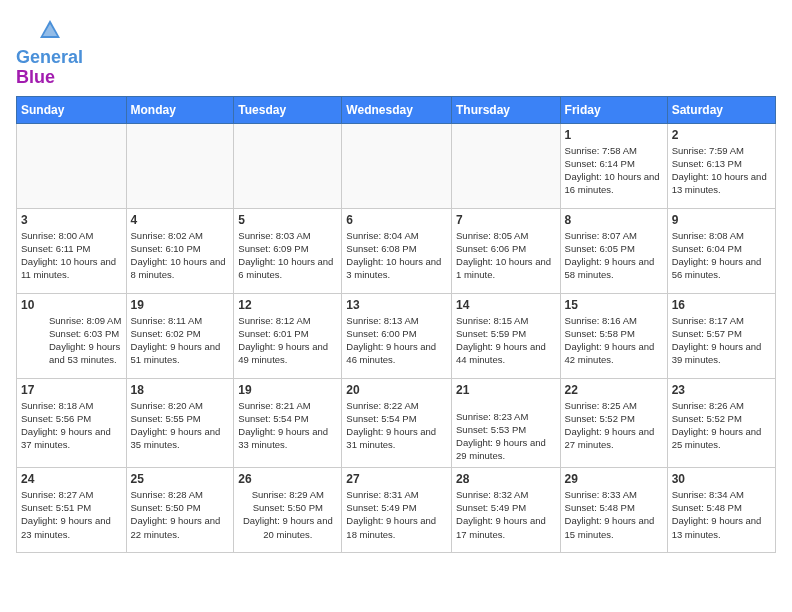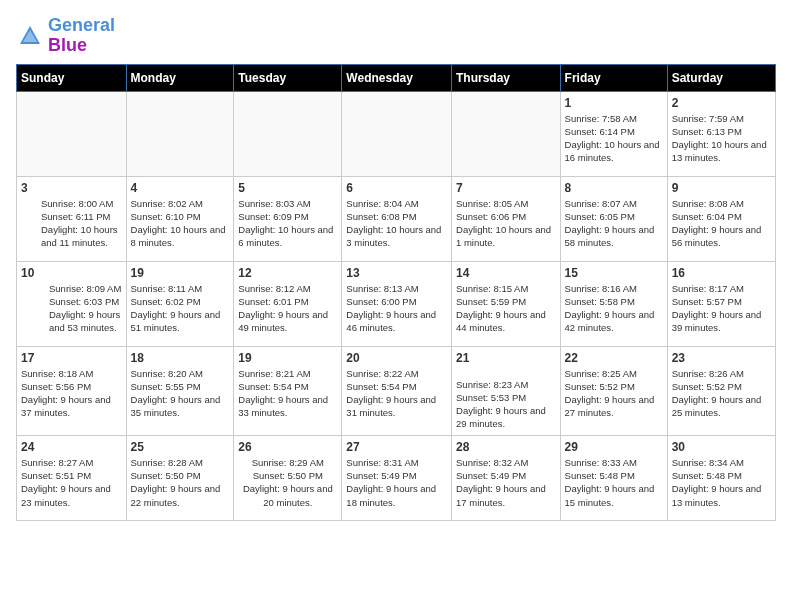--- a/index.html
+++ b/index.html
@@ -13,20 +13,21 @@
     .header {
       display: flex;
       justify-content: space-between;
       align-items: flex-start;
       margin-bottom: 8px;
     }
     .logo {
       display: flex;
       align-items: center;
       gap: 4px;
+      flex-direction: column;
     }
     .logo-text {
       font-size: 18px;
       font-weight: bold;
       color: #333;
       line-height: 1.1;
     }
     .logo-text span {
       color: #4a90d9;
     }
@@ -44,21 +45,21 @@
     }
     .location {
       font-size: 16px;
       color: #555;
     }
     table {
       width: 100%;
       border-collapse: collapse;
     }
     th {
-      background-color: #000000;
+      background-color: #3b82f6;
       color: white;
       font-size: 12px;
       font-weight: bold;
       padding: 6px 4px;
       text-align: left;
       border: 1px solid #3a6fad;
     }
     td {
       border: 1px solid #ccc;
       vertical-align: top;
@@ -134,21 +135,21 @@
         <td class="day-cell">
           <span class="day-number">2</span>
           <div class="day-info" style="white-space: pre-line;">Sunrise: 7:59 AM
 Sunset: 6:13 PM
 Daylight: 10 hours and 13 minutes.</div>
         </td>
       </tr>
       <tr>
         <td class="day-cell">
           <span class="day-number">3</span>
-          <div class="day-info" style="white-space: pre-line; margin-left: 20px;">Sunrise: 8:00 AM
+          <div class="day-info" style="white-space: pre-line;">Sunrise: 8:00 AM
 Sunset: 6:11 PM
 Daylight: 10 hours and 11 minutes.</div>
         </td>
         <td class="day-cell">
           <span class="day-number">4</span>
           <div class="day-info" style="white-space: pre-line;">Sunrise: 8:02 AM
 Sunset: 6:10 PM
 Daylight: 10 hours and 8 minutes.</div>
         </td>
         <td class="day-cell">

